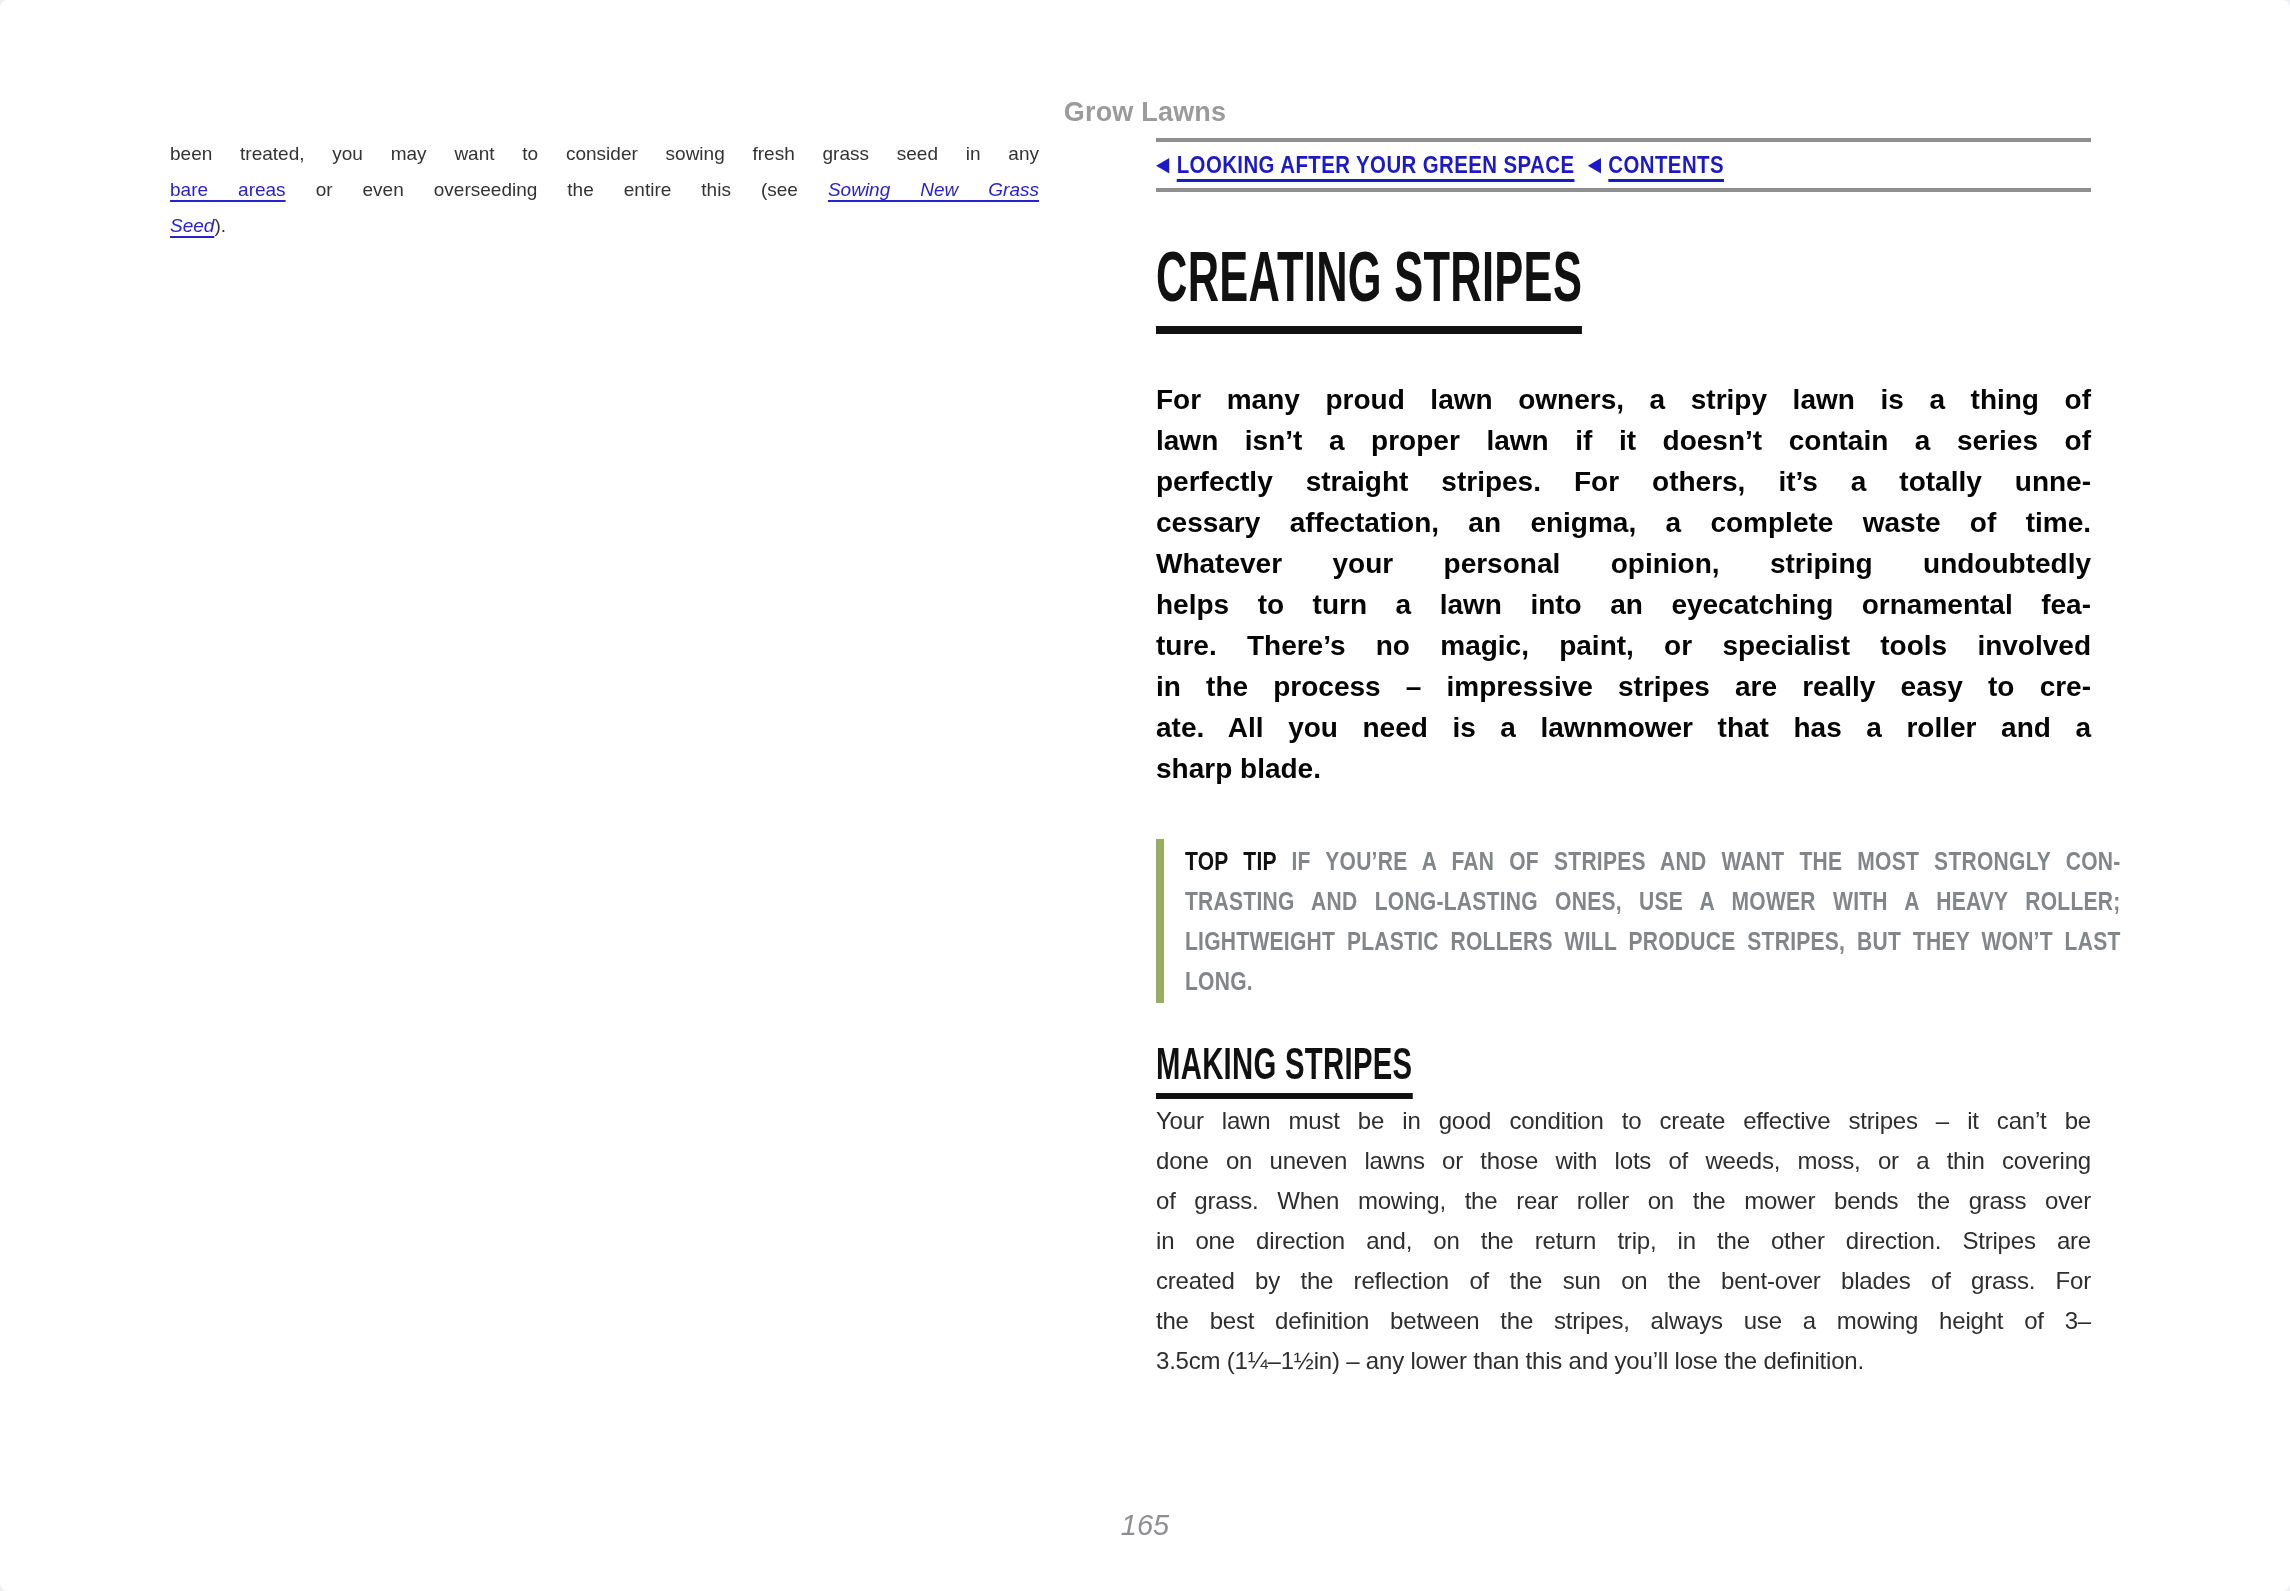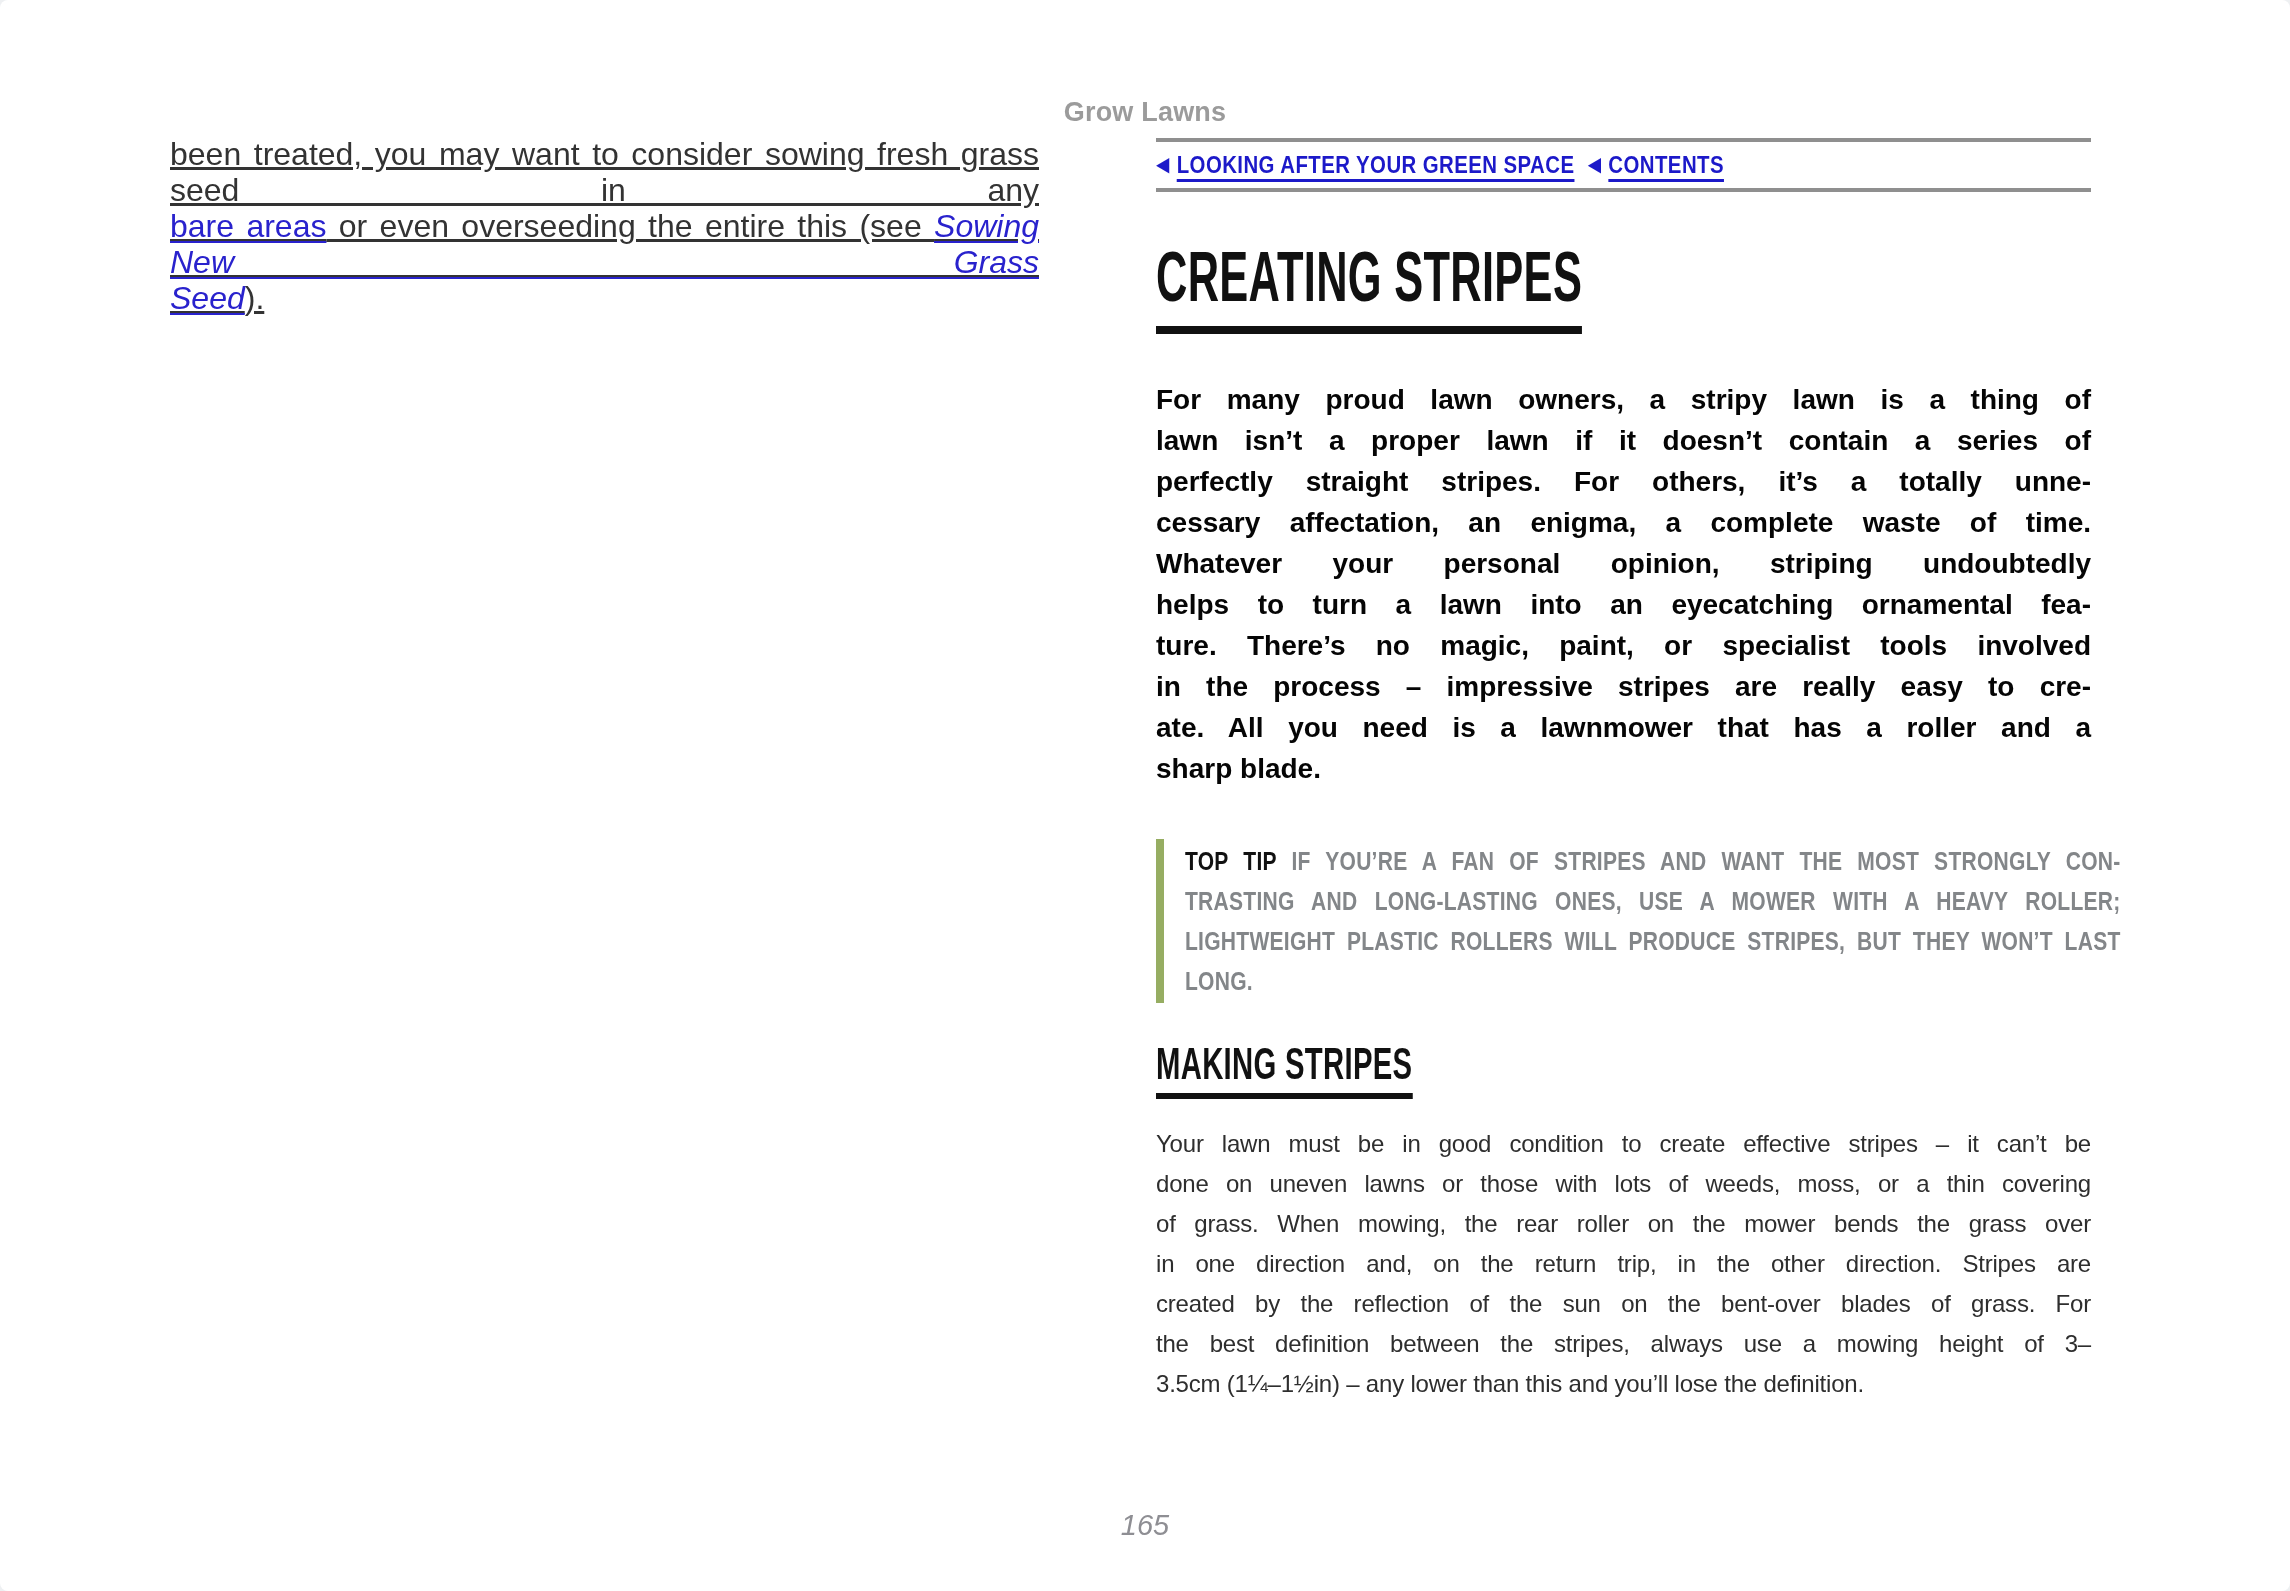--- a/index.html
+++ b/index.html
@@ -13,21 +13,21 @@
   
   .chapter-title {
     position:absolute; top:97px; left:0; width:100%;
     text-align:center; font-size:27px; font-weight:700; color:#9b9b9b;
     letter-spacing:0.2px;
   }
 
   
   .left-col {
     position:absolute; left:170px; top:136px; width:869px;
-    font-size:32px; line-height:36px; color:#333333;text-decoration:underline;
+    font-size:19px; line-height:36px; color:#333333;
   }
   .lline { text-align:justify; }
   .lline.fill { text-align-last:justify; }
   .body-link { color:#2922cd; text-decoration:underline; text-decoration-thickness:1.9px; text-underline-offset:3.9px; cursor:pointer; }
   .body-link.italic { font-style:italic; }
 
   
   .right-col { position:absolute; left:1156px; top:138px; width:935px; }
 
   .nav-bar {
@@ -73,21 +73,21 @@
   .tip-label { color:#111111; }
 
   .h2 {
     display:inline-block; margin-top:40px;
     font-size:45px; line-height:41px; font-weight:700; color:#111;
     letter-spacing:0.5px; padding-bottom:9.7px; border-bottom:6.8px solid #111;
     transform:scaleX(0.65); transform-origin:left top; white-space:nowrap;
   }
 
   .body-para {
-    margin-top:25px; font-size:24px; line-height:40px; color:#2e2e2e;
+    margin-top:2px; font-size:24px; line-height:40px; color:#2e2e2e;
     letter-spacing:-0.2px;
   }
 
   
   .page-num {
     position:absolute; top:1509px; left:0; width:100%;
     text-align:center; font-size:29px; color:#8e8e93;font-style:italic;
   }
 </style>
 </head>

